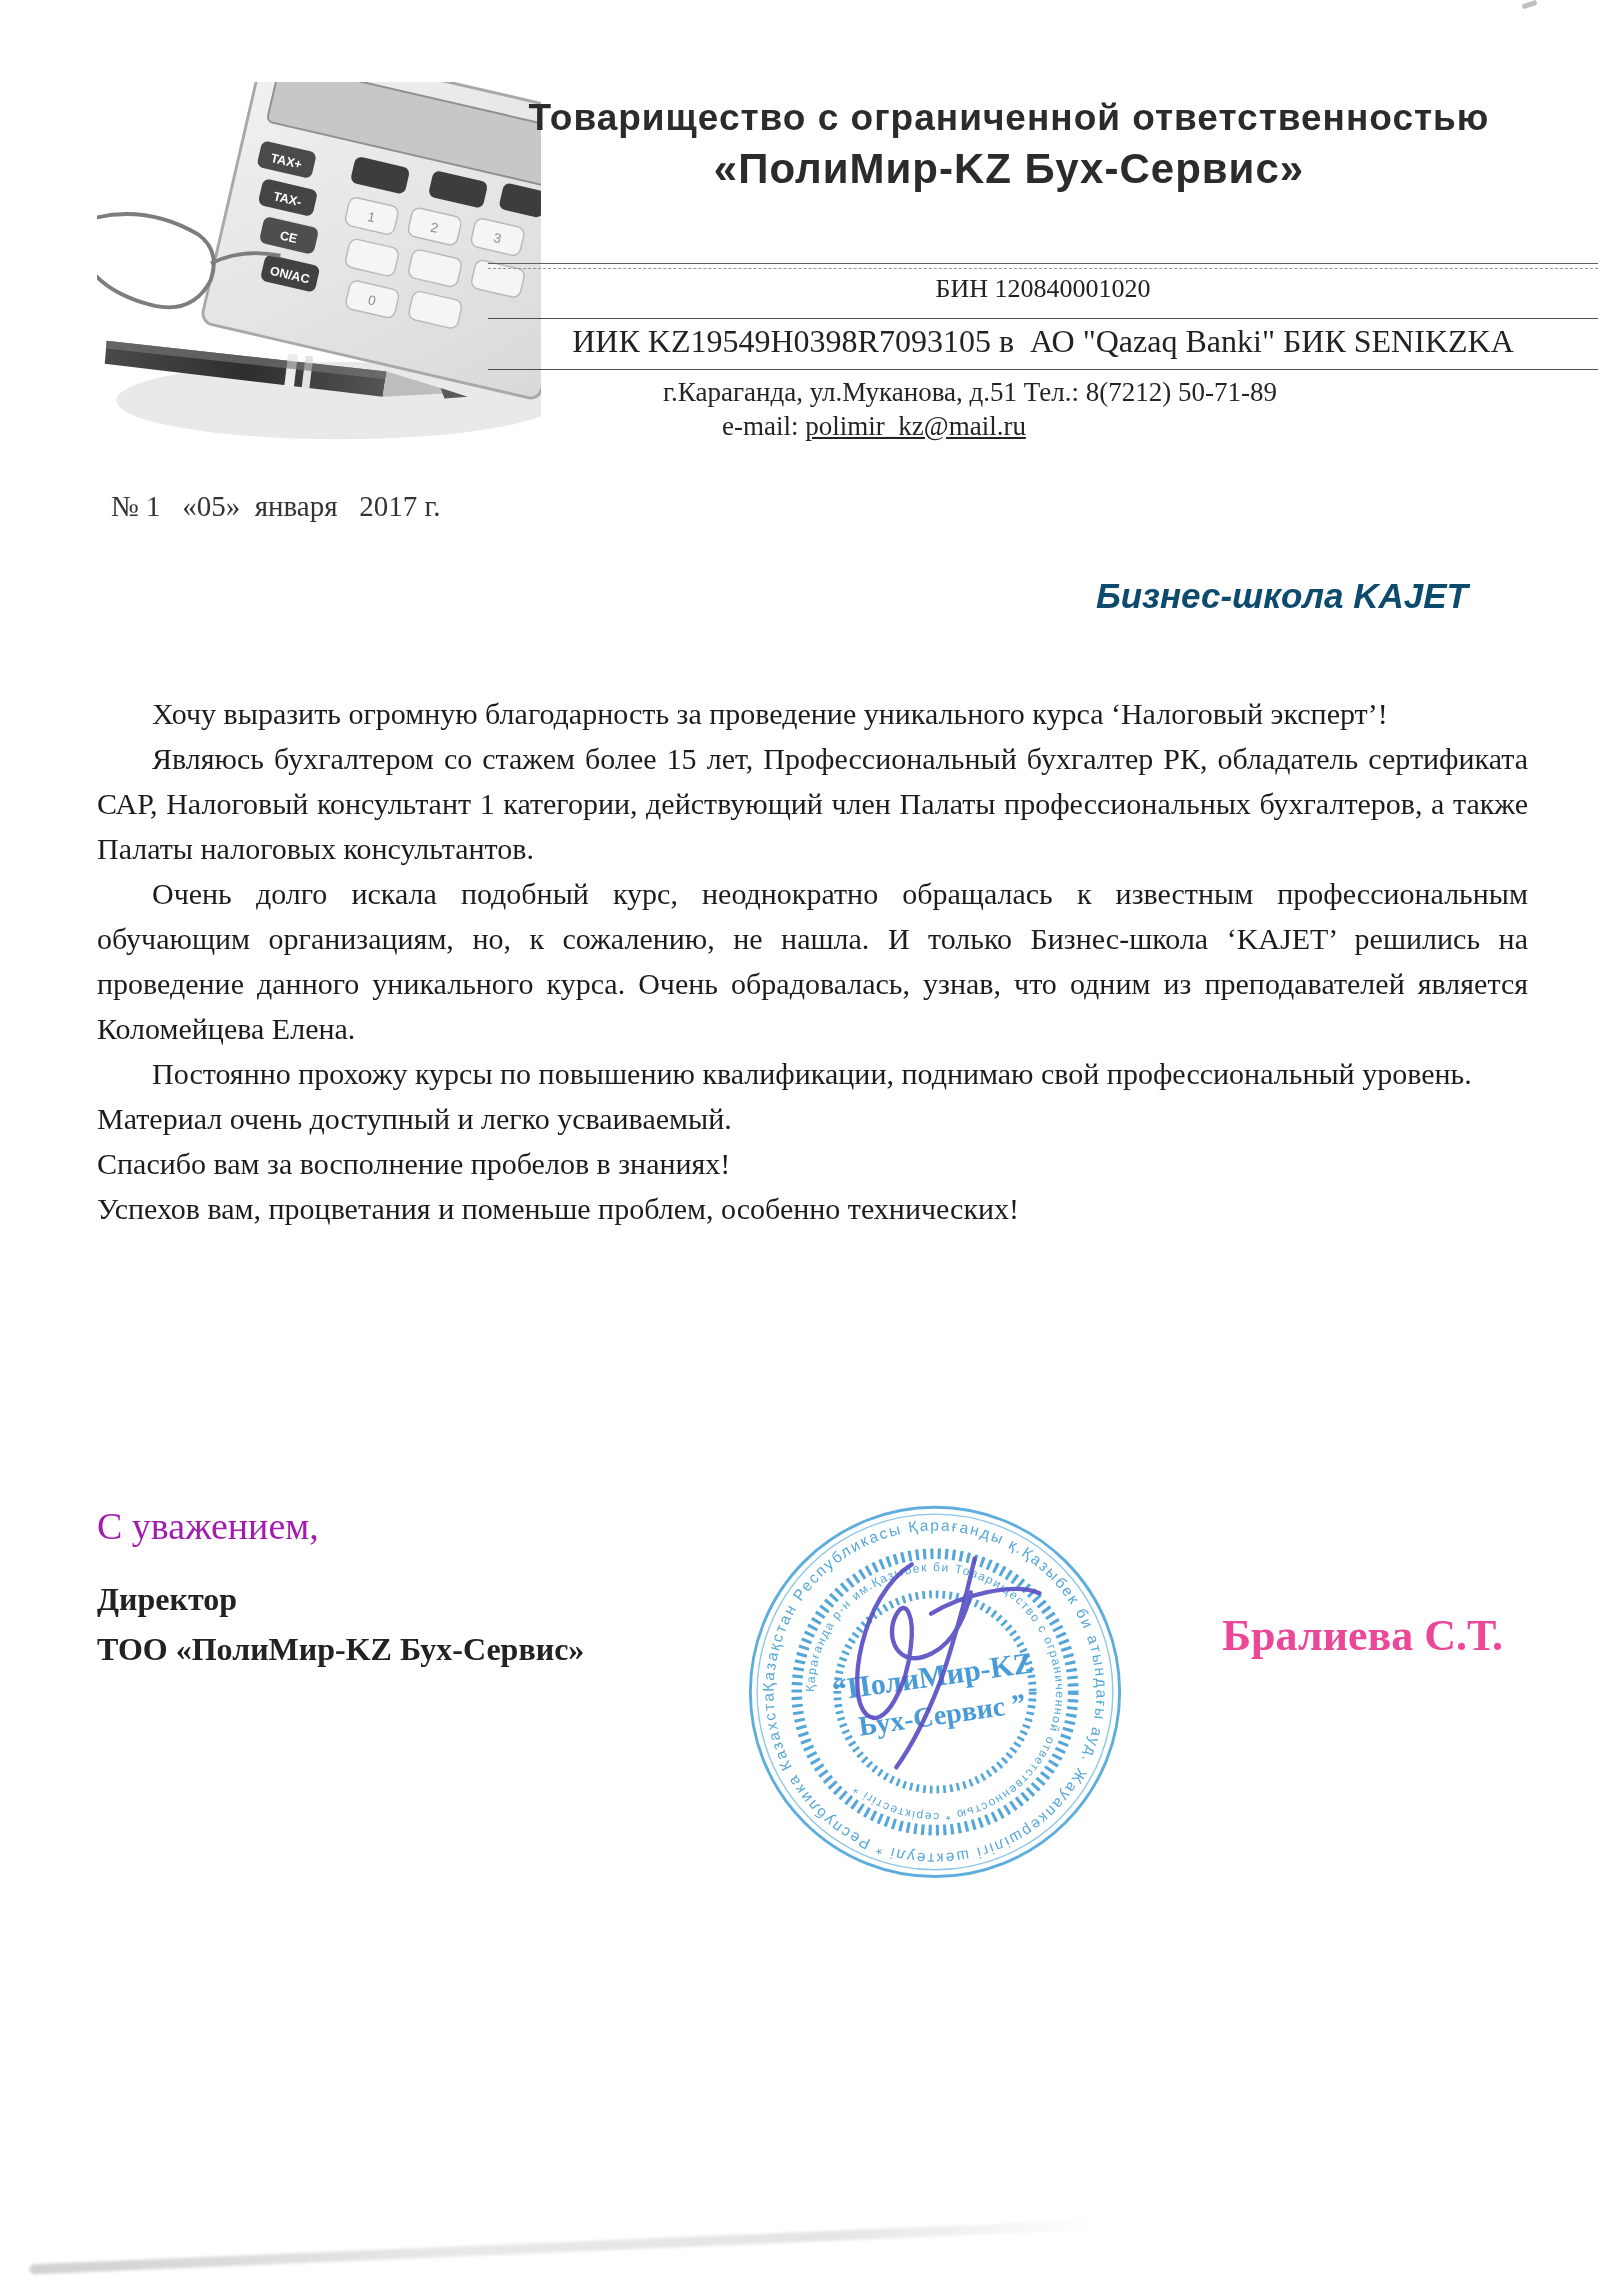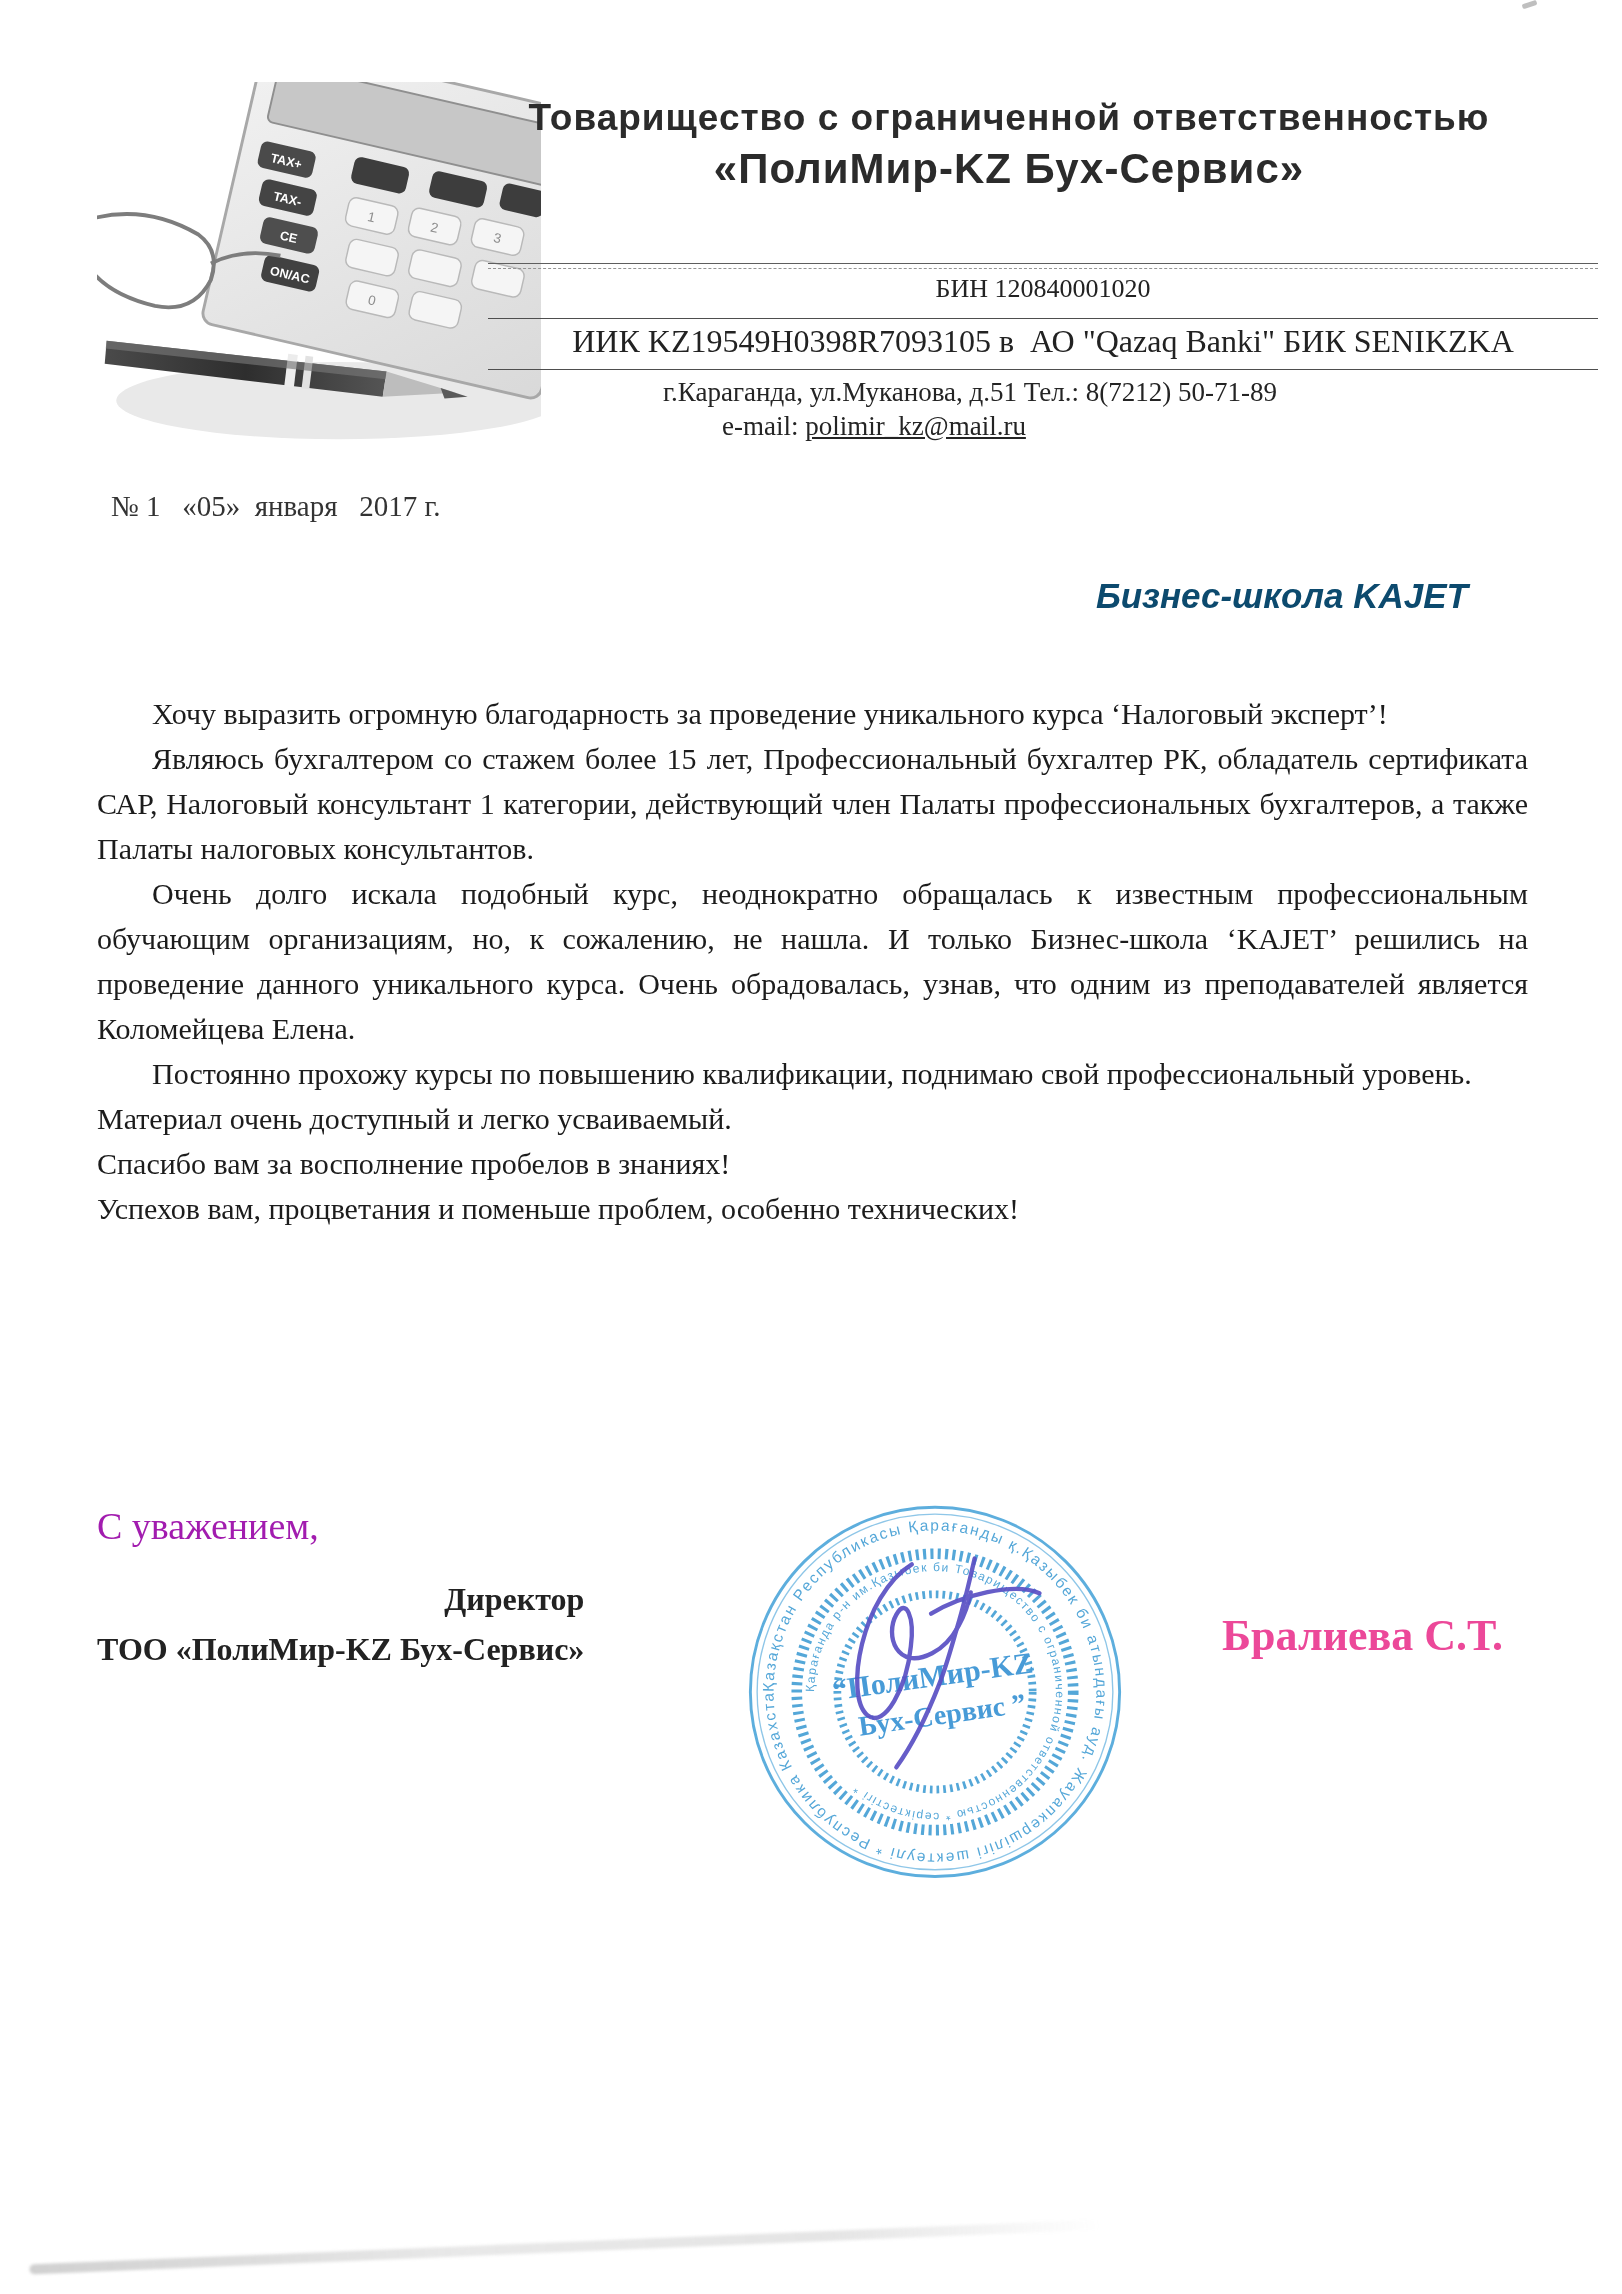--- a/index.html
+++ b/index.html
@@ -55,21 +55,21 @@
   }
   
   .body-text{position:absolute;left:97px;top:691px;width:1431px;
     font-size:30px;line-height:45px;text-align:justify;color:#1c1c1c;}
   .body-text p{margin:0;}
   .body-text p.ind{text-indent:55px;}
   .body-text p.line{text-align:left;}
   
   .closing{position:absolute;left:97px;top:1504px;font-size:38px;color:#a21caf;}
   .sig-block{position:absolute;left:97px;top:1574px;font-size:32px;font-weight:bold;
-    line-height:50px;color:#222;text-align:right;}
+    line-height:50px;color:#222;}
   .sig-name{position:absolute;left:1186px;top:1610px;font-size:44px;font-weight:bold;color:#ec4899;margin-left:36px;}
   
   .stamp{position:absolute;left:732px;top:1487px;width:406px;height:406px;}
   
   .smudge{
     position:absolute;left:29px;top:2242px;width:1072px;height:9.7px;
     background:linear-gradient(90deg, rgba(120,120,120,.35), rgba(150,150,150,.22) 40%, rgba(160,160,160,.28) 75%, rgba(190,190,190,0));
     border-radius:5.8px;transform:rotate(-2.4deg);filter:blur(1.4px);
   }
   .speck{

